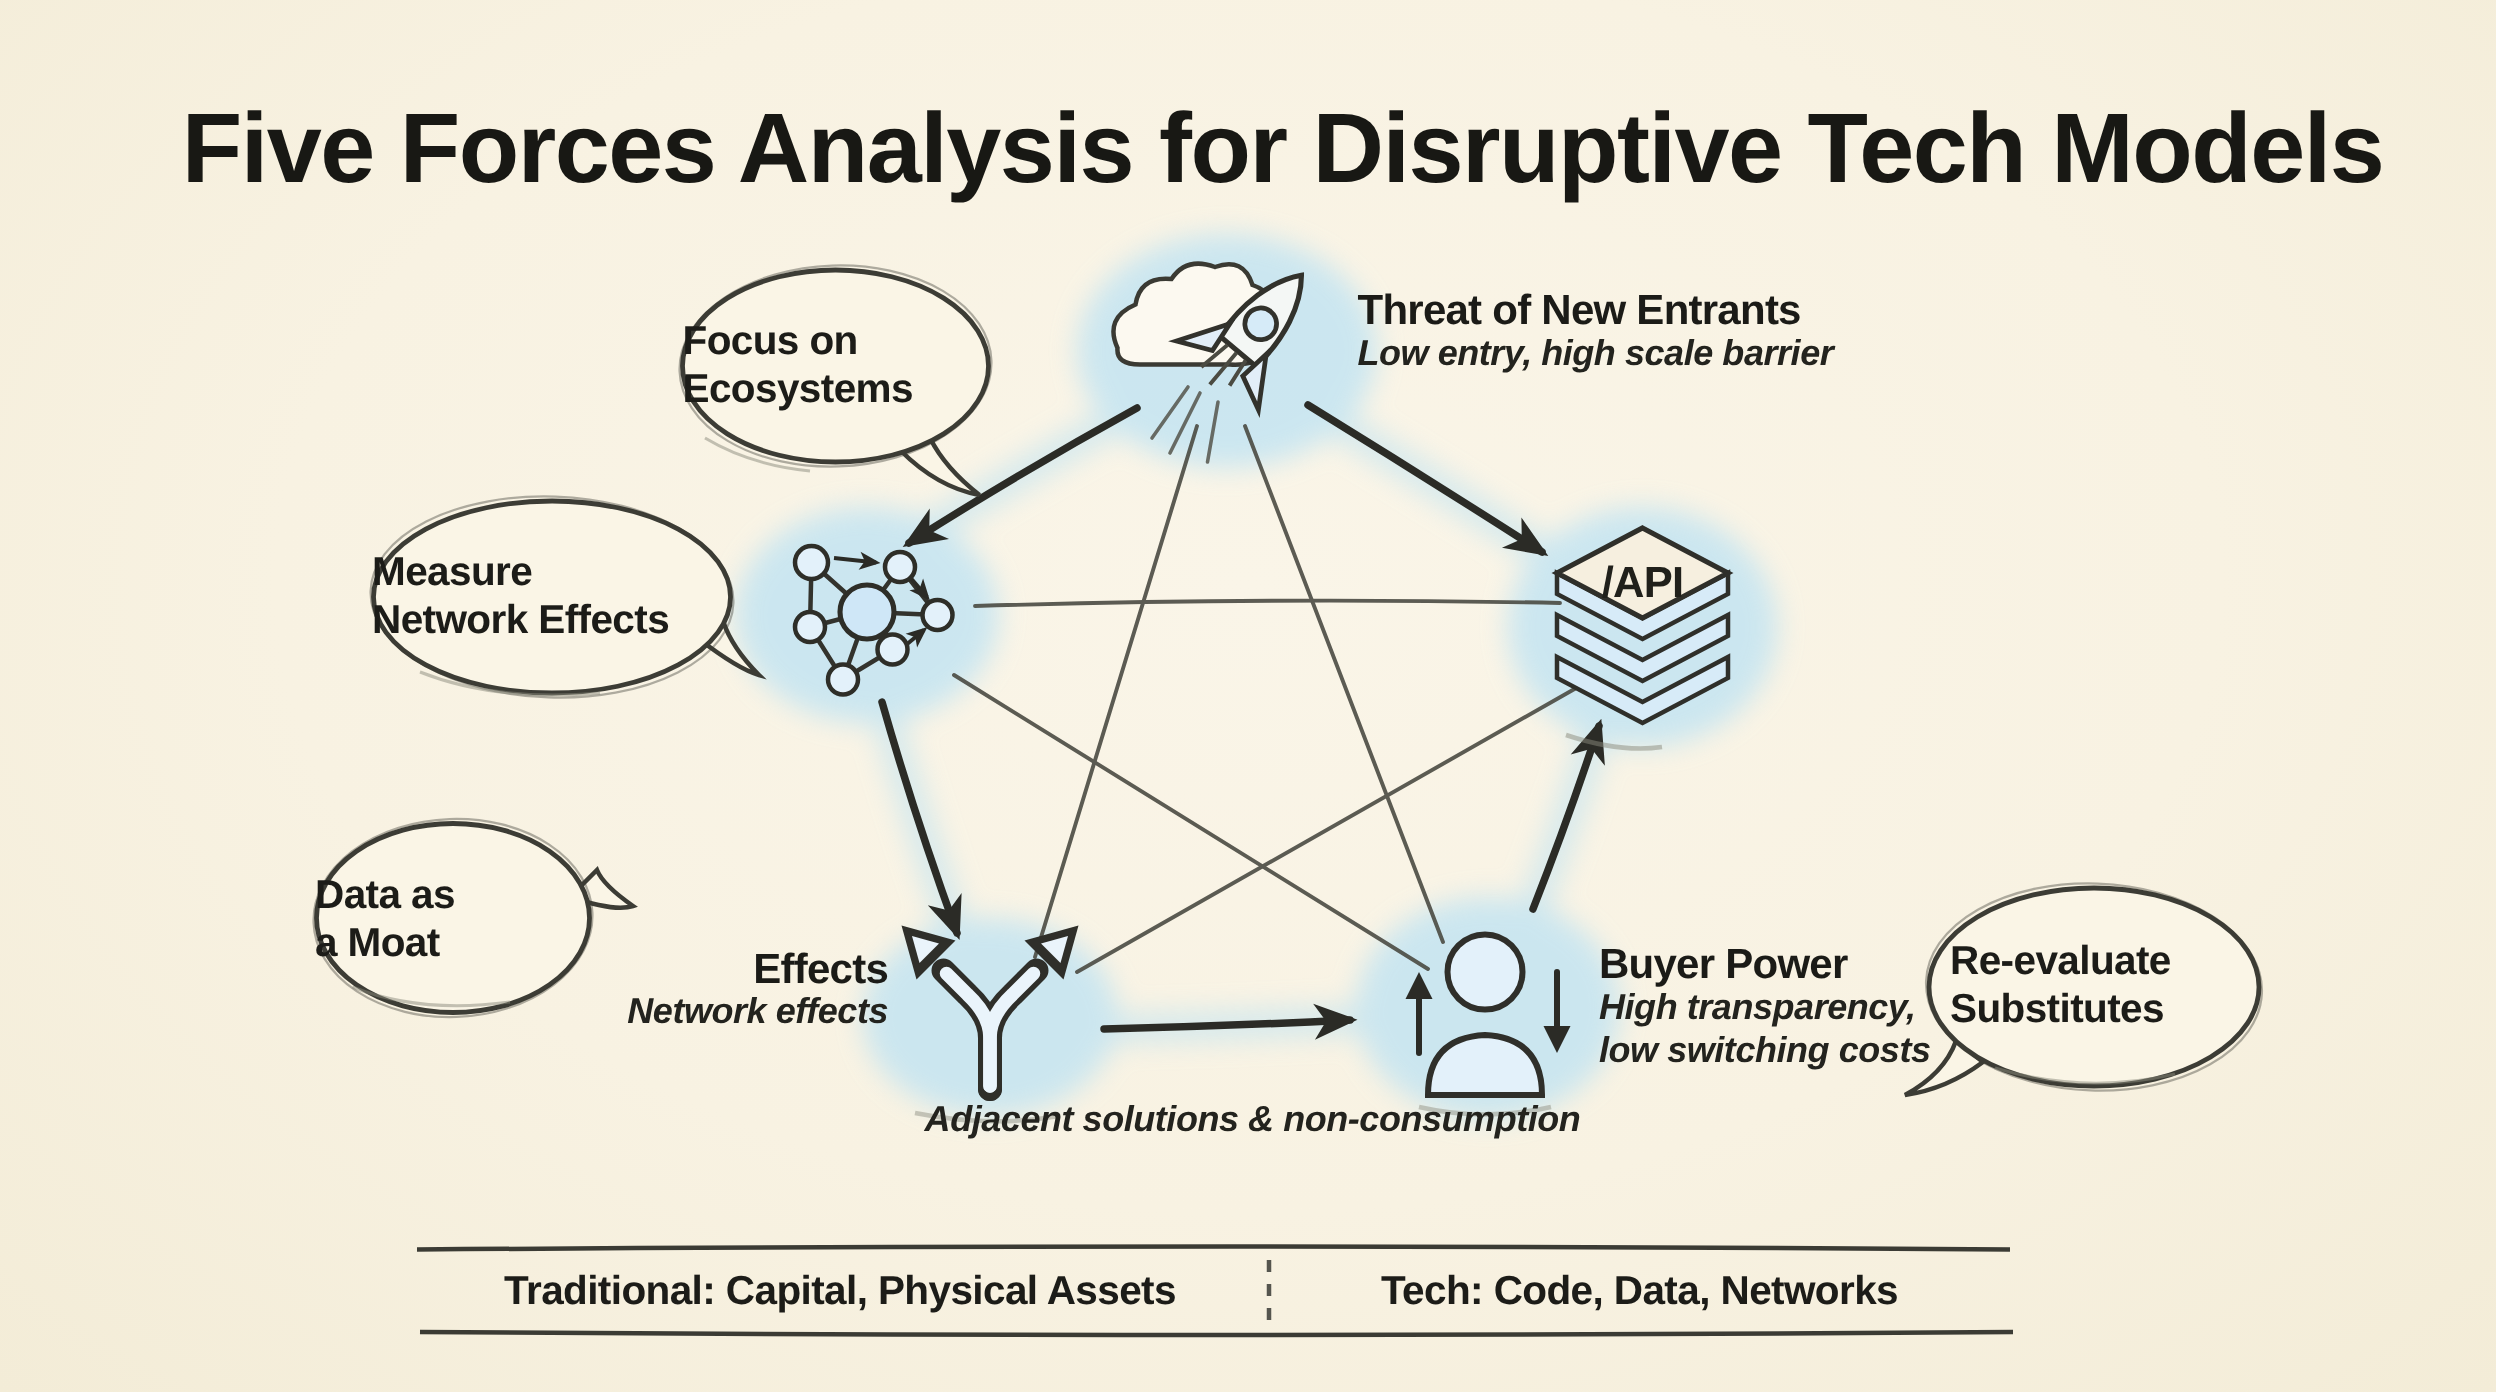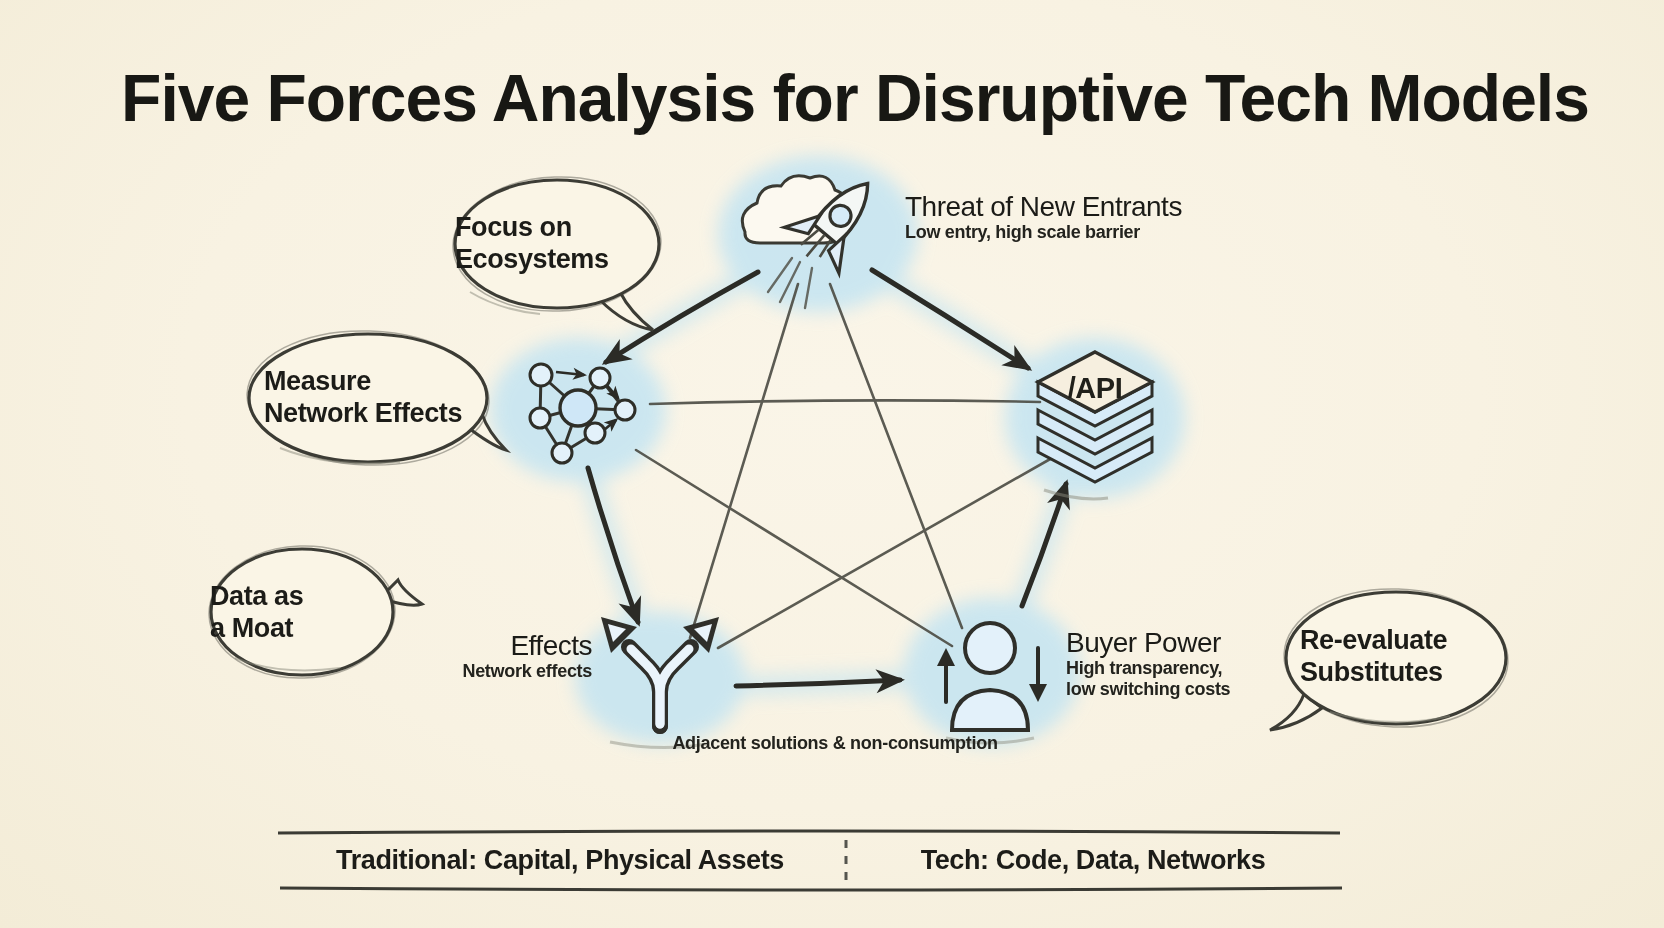--- a/index.html
+++ b/index.html
@@ -7,34 +7,34 @@
     position:relative;width:1664px;height:928px;overflow:hidden;
     background:radial-gradient(ellipse at 50% 42%, #faf5e8 0%, #f8f2e2 55%, #f3ecd7 100%);
     font-family:"Liberation Sans", sans-serif;color:#1d1d19;
   }
   .art{position:absolute;inset:0;}
   .txt{position:absolute;white-space:nowrap;}
   .page-title{
     left:0;right:0;top:60px;text-align:center;
     font-size:66px;font-weight:bold;letter-spacing:-1px;color:#181814;margin-left:46px;
   }
-  .node-block .h{font-size:28px;font-weight:normal;letter-spacing:-.5px;line-height:1.08;color:#1b1b17;}
-  .node-block .s{font-size:18px;font-weight:bold;letter-spacing:-.3px;line-height:1.18;color:#23231e;}
+  .node-block .h{font-size:28px;font-weight:bold;letter-spacing:-.5px;line-height:1.08;color:#1b1b17;}
+  .node-block .s{font-size:24px;font-weight:bold;letter-spacing:-.3px;line-height:1.18;color:#23231e;font-style:italic;}
   .nb-entrants{left:905px;top:192px;}
   .nb-supplier{left:1172px;top:368px;}
   .nb-buyer{left:1066px;top:628px;}
   .nb-rivalry{left:352px;top:631px;width:240px;text-align:right;}
   .nb-substitutes{left:545px;top:733px;width:580px;text-align:center;}
   .nb-substitutes .h{font-size:32px;}
   .bubble-txt{
     font-size:27px;font-weight:bold;letter-spacing:-.4px;line-height:1.18;
     text-align:left;color:#1c1c18;
   }
   .bt-focus{left:455px;top:212px;width:205px;}
-  .bt-measure{left:264px;top:366px;width:216px;}
+  .bt-measure{left:248px;top:366px;width:216px;}
   .bt-data{left:210px;top:581px;width:185px;}
   .bt-reeval{left:1287px;top:625px;width:220px;margin-left:13px;}
   .footer-label{font-size:27px;font-weight:bold;letter-spacing:-.4px;color:#1c1c18;text-align:center;}
   .fl-left{left:300px;top:845px;width:520px;}
   .fl-right{left:878px;top:845px;width:430px;}
   .api-label{font:bold 29px "Liberation Sans",sans-serif;fill:#20201b;letter-spacing:-.5px;}
 </style>
 </head>
 <body>
 

